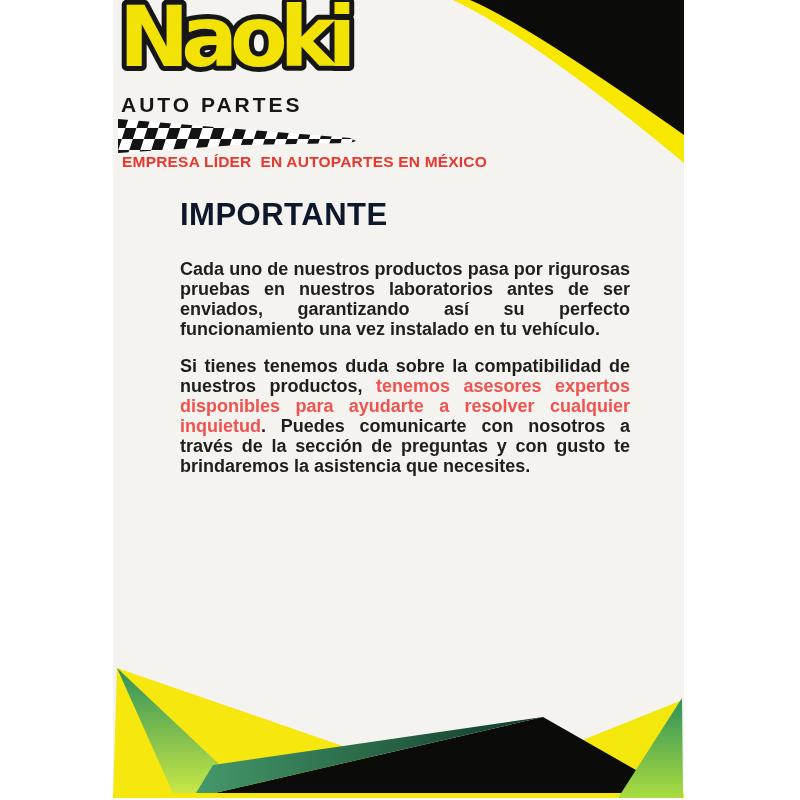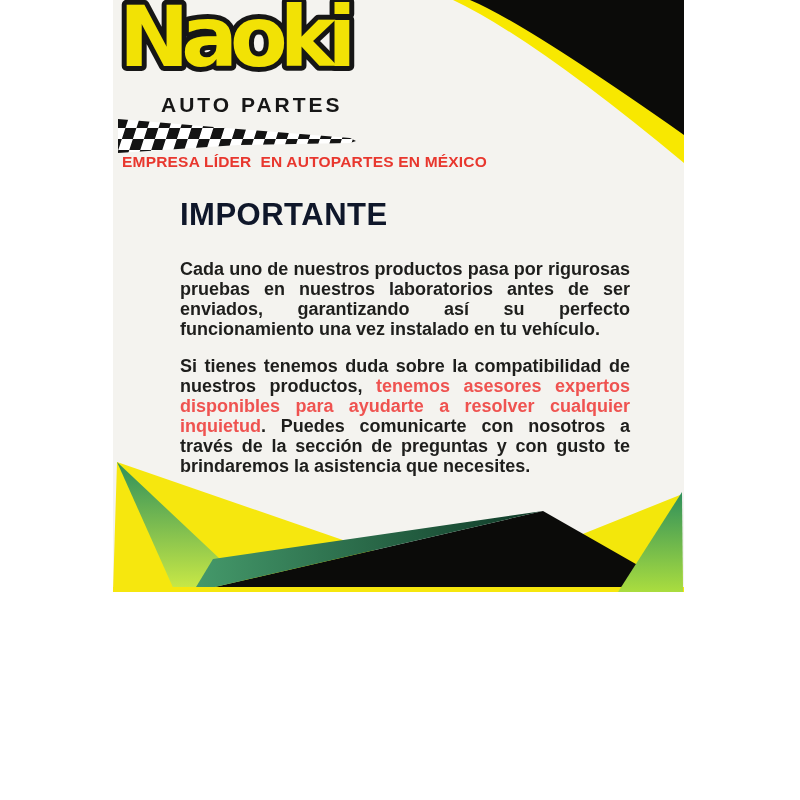--- a/index.html
+++ b/index.html
@@ -1,30 +1,30 @@
 <!DOCTYPE html>
 <html><head>
 <meta charset="utf-8">
 <style>
   html,body { margin:0; padding:0; }
   body {
     width:800px; height:800px; background:#ffffff; position:relative;
     overflow:hidden; font-family:"Liberation Sans", sans-serif;
   }
   .canvas {
-    position:absolute; left:113px; top:0; width:571px; height:592px;
+    position:absolute; left:113px; top:0; width:571px; height:798px;
     background:#f4f3ef; overflow:hidden;
   }
   .deco { position:absolute; pointer-events:none; }
   .deco-top-right { top:0; right:0; }
   .deco-bottom { bottom:0; left:0; }
   .logo-svg { position:absolute; top:-4px; left:4px; overflow:visible; }
   .subtitle {
     position:absolute; top:93px; left:8px; font-size:21px; font-weight:bold;
-    letter-spacing:3px; color:#161616; white-space:pre;margin-left:40px;
+    letter-spacing:3px; color:#161616; white-space:pre;
   }
   .flag-svg { position:absolute; top:117px; left:5px; }
   .tagline {
     position:absolute; top:153px; left:9px; font-size:15.5px; font-weight:bold;
     color:#e8372e; white-space:pre; letter-spacing:0.2px;
   }
   .content { position:absolute; left:67px; top:197px; width:450px; }
   .heading {
     margin:0 0 26px 0; font-size:31px; font-weight:800; letter-spacing:0.5px;
     color:#0f172a;

